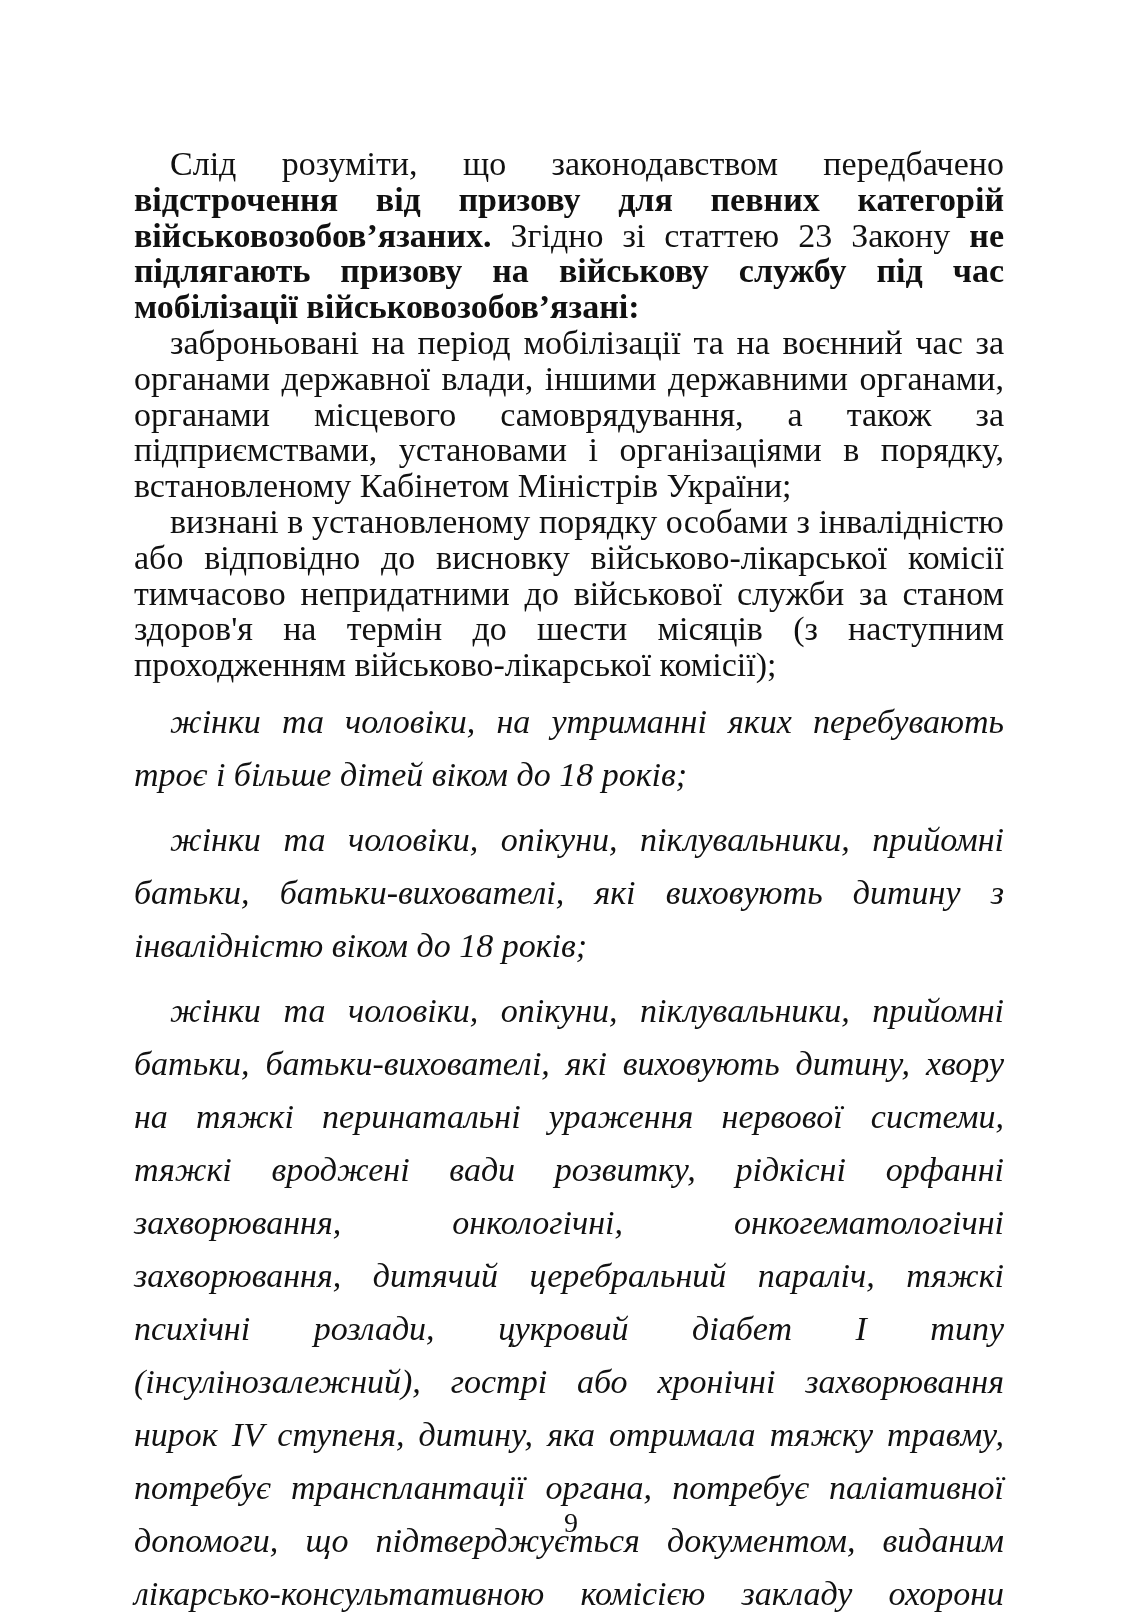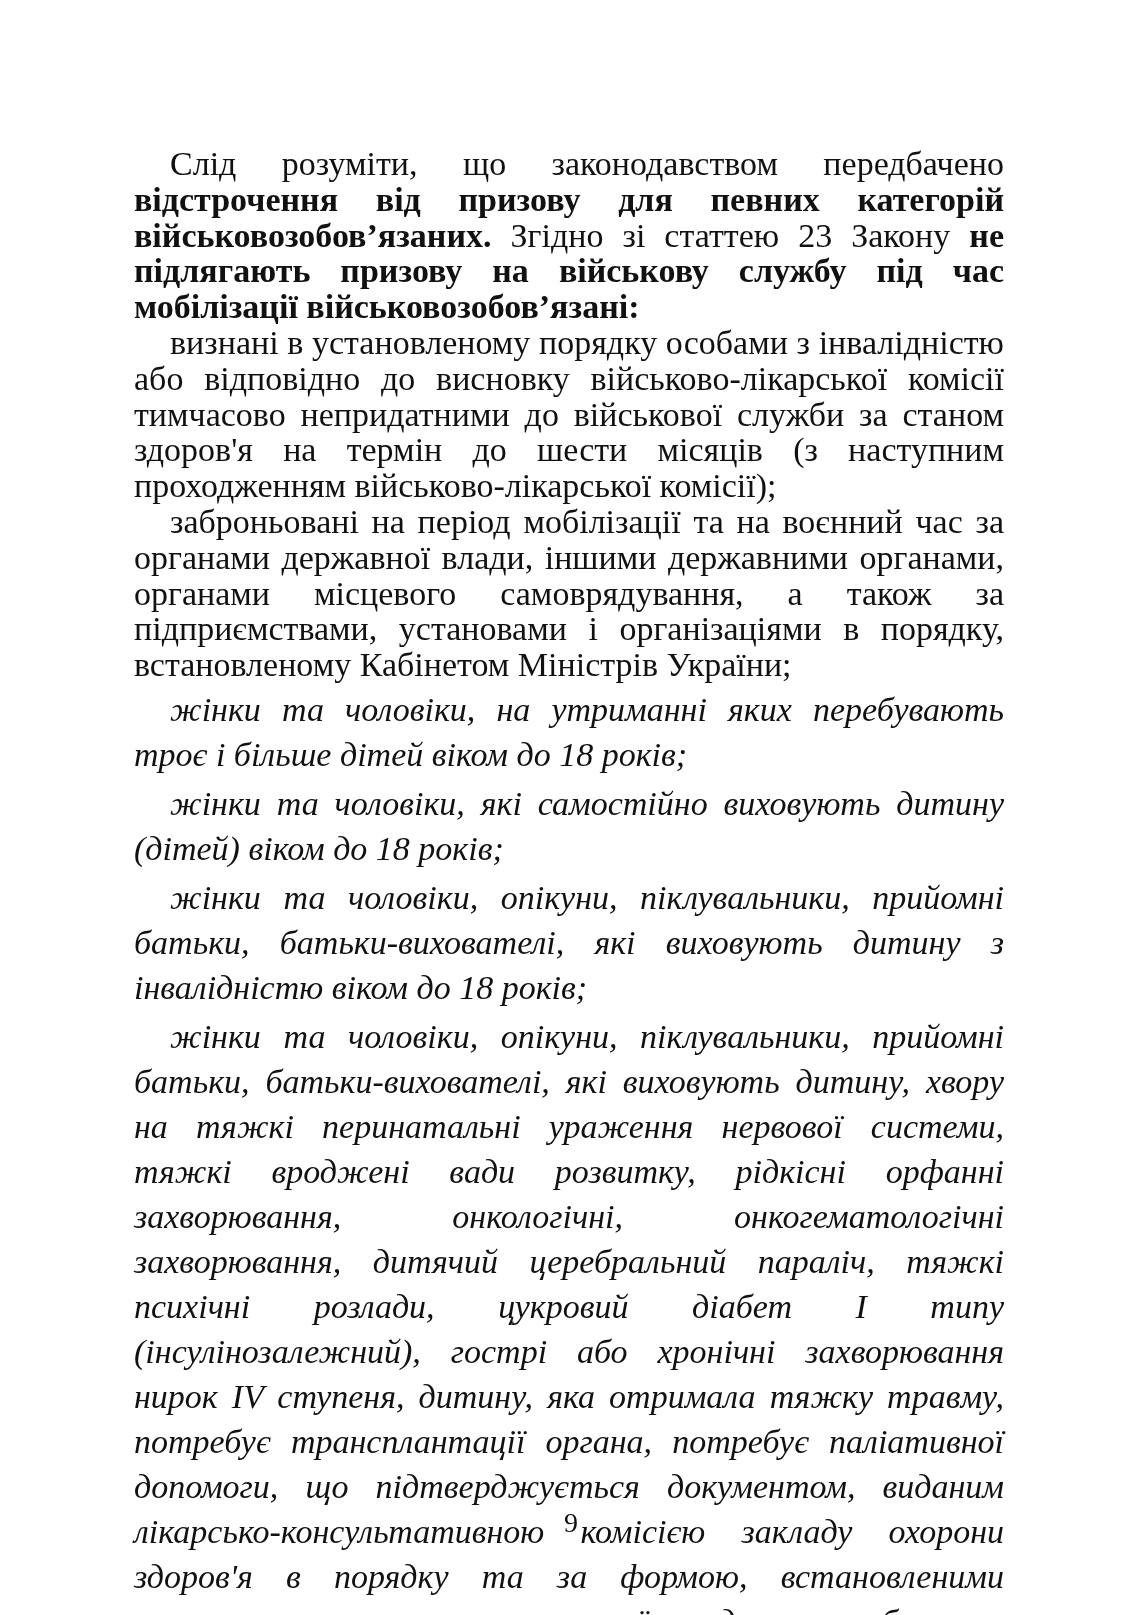--- a/index.html
+++ b/index.html
@@ -9,39 +9,38 @@
     left: 134px;
     top: 146px;
     width: 870px;
     font-family: "Liberation Serif", "DejaVu Serif", serif;
     font-size: 34px;
     line-height: 35.8px;
     color: #111111;
     text-align: justify;
   }
   .para { margin: 0; text-indent: 36px; }
-  .para.italic { font-style: italic; margin-top: 4px; line-height: 45px; }
+  .para.italic { font-style: italic; margin-top: 12px; line-height: 53px; }
   .b { font-weight: bold; }
   .page-number {
     position: absolute;
     left: 0; width: 1142px;
     top: 1507px;
     text-align: center;
     font-family: "Liberation Serif", "DejaVu Serif", serif;
     font-size: 28px;
     color: #111111;
   }
 </style>
 </head>
 <body>
 
 <div class="page">
   <p class="para"><span>Слід розуміти, що законодавством передбачено </span><span class="b">відстрочення від призову для певних категорій військовозобов’язаних.</span><span> Згідно зі статтею 23 Закону </span><span class="b">не підлягають призову на військову службу під час мобілізації військовозобов’язані:</span></p>
 
+  <p class="para">заброньовані на період мобілізації та на воєнний час за органами державної влади, іншими державними органами, органами місцевого самоврядування, а також за підприємствами, установами і організаціями в порядку, встановленому Кабінетом Міністрів України;</p>
   <p class="para">визнані в установленому порядку особами з інвалідністю або відповідно до висновку військово-лікарської комісії тимчасово непридатними до військової служби за станом здоров'я на термін до шести місяців (з наступним проходженням військово-лікарської комісії);</p>
-  <p class="para">заброньовані на період мобілізації та на воєнний час за органами державної влади, іншими державними органами, органами місцевого самоврядування, а також за підприємствами, установами і організаціями в порядку, встановленому Кабінетом Міністрів України;</p>
   <p class="para italic">жінки та чоловіки, на утриманні яких перебувають троє і більше дітей віком до 18 років;</p>
-  <p class="para italic">жінки та чоловіки, які самостійно виховують дитину (дітей) віком до 18 років;</p>
   <p class="para italic">жінки та чоловіки, опікуни, піклувальники, прийомні батьки, батьки-вихователі, які виховують дитину з інвалідністю віком до 18 років;</p>
   <p class="para italic">жінки та чоловіки, опікуни, піклувальники, прийомні батьки, батьки-вихователі, які виховують дитину, хвору на тяжкі перинатальні ураження нервової системи, тяжкі вроджені вади розвитку, рідкісні орфанні захворювання, онкологічні, онкогематологічні захворювання, дитячий церебральний параліч, тяжкі психічні розлади, цукровий діабет I типу (інсулінозалежний), гострі або хронічні захворювання нирок IV ступеня, дитину, яка отримала тяжку травму, потребує трансплантації органа, потребує паліативної допомоги, що підтверджується документом, виданим лікарсько-консультативною комісією закладу охорони здоров'я в порядку та за формою, встановленими центральним органом виконавчої влади, що забезпечує формування та реалізує державну політику у сфері охорони здоров'я, але якій не встановлено інвалідність;</p>
 </div>
 
 <div class="page-number">9</div>
 
 </body></html>

